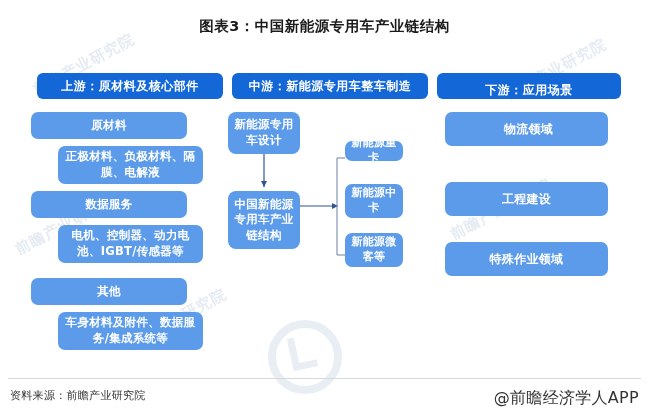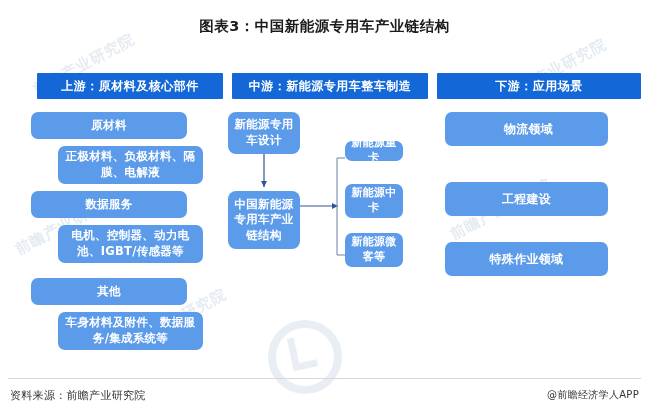--- a/index.html
+++ b/index.html
@@ -77,34 +77,34 @@
     font-weight: bold;
     color: #1b1b1b;
     letter-spacing: 0.5px;
     text-align: center;
   }
 
   
   .hdr {
     position: absolute;
     height: 26px;
-    border-radius: 1px;
+    border-radius: 6px;
     background: #1367d6;
     color: #ffffff;
     font-size: 12px;
     font-weight: bold;
     display: flex;
     align-items: center;
     justify-content: center;
     letter-spacing: 0.5px;
     box-sizing: border-box;
   }
   .hdr-up   { left: 37px;  top: 73px;  width: 186px; }
   .hdr-mid  { left: 232px; top: 73px;  width: 196px; }
-  .hdr-down { left: 437px; top: 73px;  width: 204px; }
+  .hdr-down { left: 437px; top: 73px;  width: 184px; align-items: flex-end; }
 
   
   .node {
     position: absolute;
     border-radius: 7px;
     background: #5b9bea;
     color: #ffffff;
     font-size: 11.5px;
     font-weight: bold;
     line-height: 1.35;
@@ -168,21 +168,21 @@
     left: 10px;
     top: 388px;
     font-size: 11px;
     color: #333333;
     letter-spacing: 0.3px;
   }
   .brand {
     position: absolute;
     right: 10px;
     top: 388px;
-    font-size: 10px;
+    font-size: 16px;
     color: #333333;
     letter-spacing: 0.3px;
   }
 </style>
 </head>
 <body>
 
 <div id="chart-root">
 
   <div class="wm wm-1">前瞻产业研究院</div>

